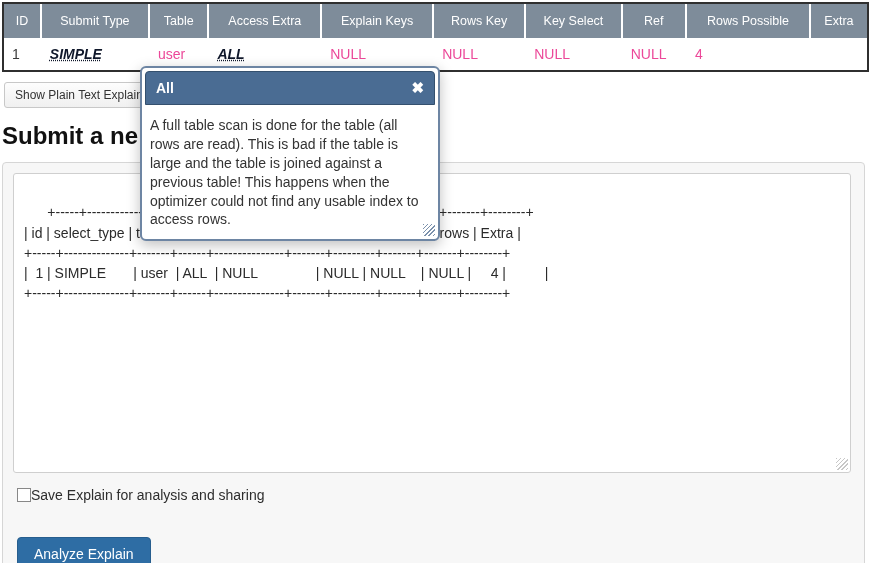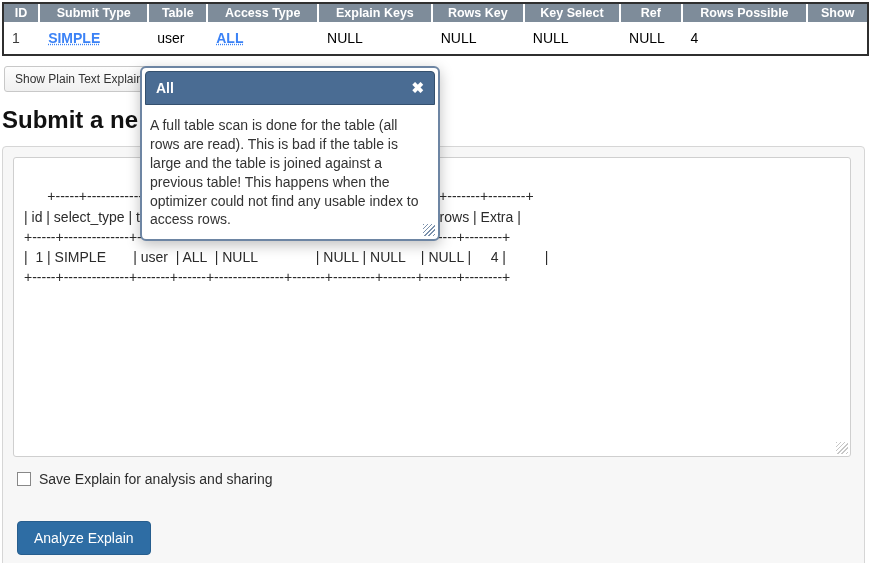--- a/index.html
+++ b/index.html
@@ -1,40 +1,40 @@
 <!DOCTYPE html>
 <html><head>
 <meta charset="utf-8">
 <style>
   * { box-sizing: border-box; }
   html, body { margin: 0; padding: 0; font-family: Arial, Helvetica, sans-serif; font-size: 13px; color: #3a3a3a; background: #fff; }
   .page { width: 871px; height: 563px; position: relative; overflow: hidden; }
 
   
   .result-table { width: 867px; margin: 2px 0 0 2px; border: 2px solid #2f2f2f; border-collapse: separate; border-spacing: 0; }
-  .result-table th { background: #7e8c9a; color: #fff; font-weight: bold; font-size: 12.5px; padding: 2px 8px; text-align: center; border-right: 2px solid #fff; }
+  .result-table th { background: #7e8c9a; color: #fff; font-weight: normal; font-size: 12.5px; padding: 10px 8px; text-align: center; border-right: 2px solid #fff; }
   .result-table th:last-child { border-right: none; }
   .result-table td { padding: 8px 8px; font-size: 14px; text-align: left; }
-  .link-cell { color: #3b82f6; text-decoration: underline dotted; cursor: pointer; font-weight: bold; }
-  .plain { color: #000000; }
+  .link-cell { color: #0f172a; text-decoration: underline dotted; cursor: pointer; font-weight: bold; font-style: italic; }
+  .plain { color: #ec4899; }
   .id-cell { text-align: center; }
 
   
   .plain-btn { display: inline-block; margin: 10px 0 8px 4px; padding: 5px 10px; font-size: 12px; border: 1px solid #c8c8c8; border-radius: 3px; background: linear-gradient(#fdfdfd,#f0f0f0); color: #333; cursor: pointer; }
 
   
   .heading { font-size: 24px; font-weight: bold; margin: 6px 0 12px 2px; color: #111; }
 
   
   .panel { margin: 0 6px 0 2px; border: 1px solid #d6d6d6; border-radius: 4px; background: #f7f7f7; padding: 10px 10px 14px 10px; }
   .text-box { width: 838px; height: 300px; background: #fff; border: 1px solid #cfcfcf; border-radius: 3px; padding: 8px 10px; font-family: Arial, sans-serif; font-size: 14px; color: #2b2b2b; line-height: 1.45; position: relative; white-space: pre; overflow: hidden; }
   .resize-grip { position: absolute; right: 2px; bottom: 2px; width: 12px; height: 12px; background:
     repeating-linear-gradient(135deg,#b9b9b9 0,#b9b9b9 1px,transparent 1px,transparent 3px); opacity: .8; }
 
-  .check-row { margin: 14px 0 0 4px; display: flex; align-items: center; gap: 8px; font-size: 14px; color: #2d2d2d; }
+  .check-row { margin: 14px 0 0 4px; display: flex; align-items: center; font-size: 14px; color: #2d2d2d; }
   .checkbox { width: 14px; height: 14px; border: 1px solid #888; background: #fff; display: inline-block; }
 
   .primary-btn { display: inline-block; margin: 34px 0 0 4px; padding: 8px 16px; background: #2e6da4; border: 1px solid #275e8e; color: #fff; font-size: 14px; border-radius: 4px; cursor: pointer; }
 
   
   .tooltip { position: absolute; left: 140px; top: 66px; width: 300px; border: 2px solid #6d85a3; border-radius: 6px; background: #fff; box-shadow: 0 4px 14px rgba(0,0,0,.25); z-index: 10; }
   .tooltip-header { background: #4a6c93; color: #fff; padding: 7px 10px; border-radius: 4px 4px 0 0; display: flex; justify-content: space-between; align-items: center; border: 1px solid #34506e; margin: 3px; }
   .tooltip-title { font-weight: bold; font-size: 14px; }
   .tooltip-close { font-size: 15px; font-weight: bold; cursor: pointer; }
   .tooltip-body { padding: 8px 12px 10px 8px; font-size: 14px; color: #333; line-height: 1.35; white-space: normal; position: relative; }
@@ -47,27 +47,27 @@
 
 <div class="page">
 
   
   <table class="result-table">
     <thead>
       <tr>
         <th>ID</th>
         <th>Submit Type</th>
         <th>Table</th>
-        <th>Access Type</th>
+        <th>Access Extra</th>
         <th>Explain Keys</th>
         <th>Rows Key</th>
         <th>Key Select</th>
         <th>Ref</th>
         <th>Rows Possible</th>
-        <th>Show</th>
+        <th>Extra</th>
       </tr>
     </thead>
     <tbody>
       <tr>
         <td class="id-cell">1</td>
         <td><span class="link-cell">SIMPLE</span></td>
         <td class="plain">user</td>
         <td><span class="link-cell">ALL</span></td>
         <td class="plain">NULL</td>
         <td class="plain">NULL</td>

